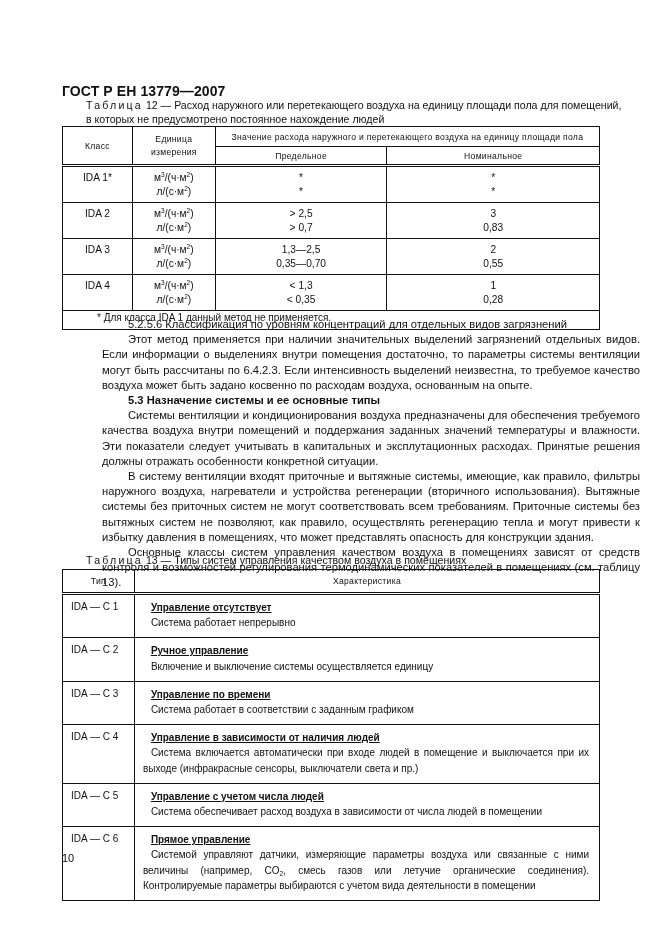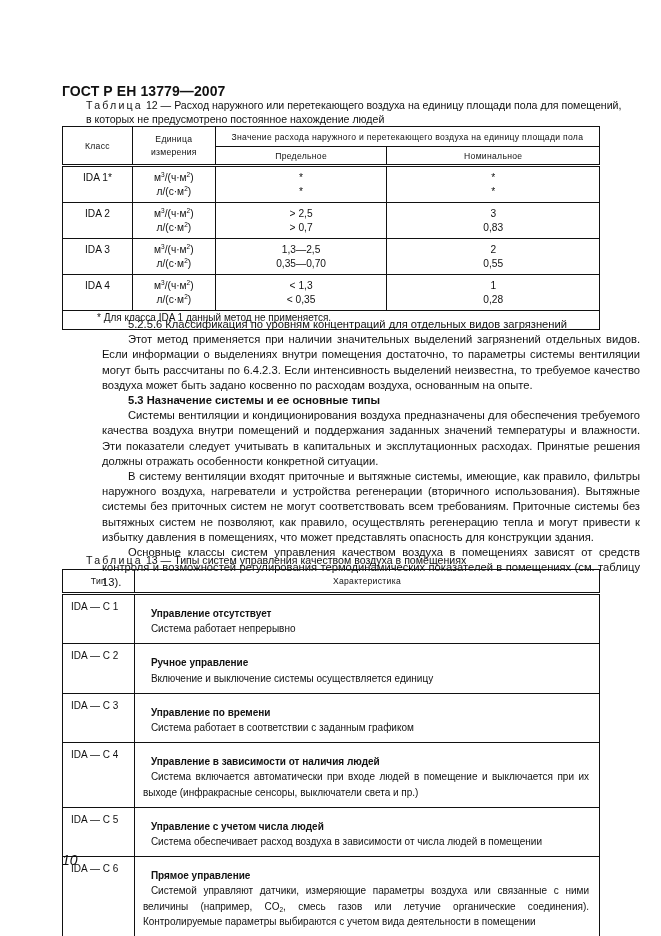--- a/index.html
+++ b/index.html
@@ -29,23 +29,23 @@
     .footnote-cell { padding: 1px 0 6px 34px; font-size: 10px; }
     .body-text {
       position: absolute; left: 62px; width: 538px;
       font-size: 11.2px; line-height: 15.2px; text-align: justify;
     }
     .body-text p { margin: 0; text-indent: 26px; }
     .body-text p.heading { font-weight: bold; }
     .t13 td { font-size: 10px; }
     .t13 .type-cell { padding: 6px 0 0 8px; width: 62px; }
     .t13 .char-cell { padding: 5px 10px 7px 8px; line-height: 15.2px; }
-    .t13 .char-title { font-weight: bold; padding-left: 8px; display: block; margin-top: 6px; }
+    .t13 .char-title { font-weight: bold; text-decoration: underline; padding-left: 8px; display: block; }
     .t13 .char-desc { display: block; text-indent: 8px; text-align: justify; }
-    .page-number { position: absolute; left: 62px; top: 852px; font-size: 14px; font-style: italic; }
+    .page-number { position: absolute; left: 62px; top: 852px; font-size: 11px; }
   </style>
 </head>
 <body>
 
 <div class="page-header">ГОСТ Р ЕН 13779—2007</div>
 
 <div class="caption" style="top:98px; width:538px;">
   <span class="tlabel">Таблица</span><span> 12 — Расход наружного или перетекающего воздуха на единицу площади пола для помещений, в которых не предусмотрено постоянное нахождение людей</span>
 </div>
 

